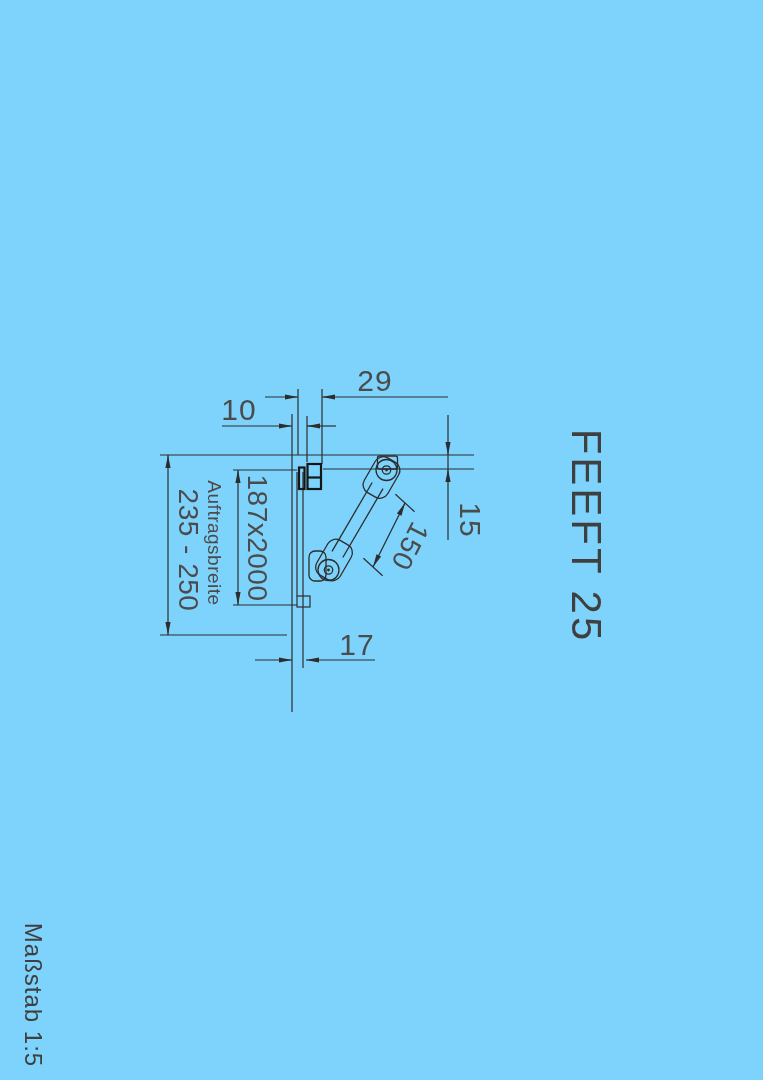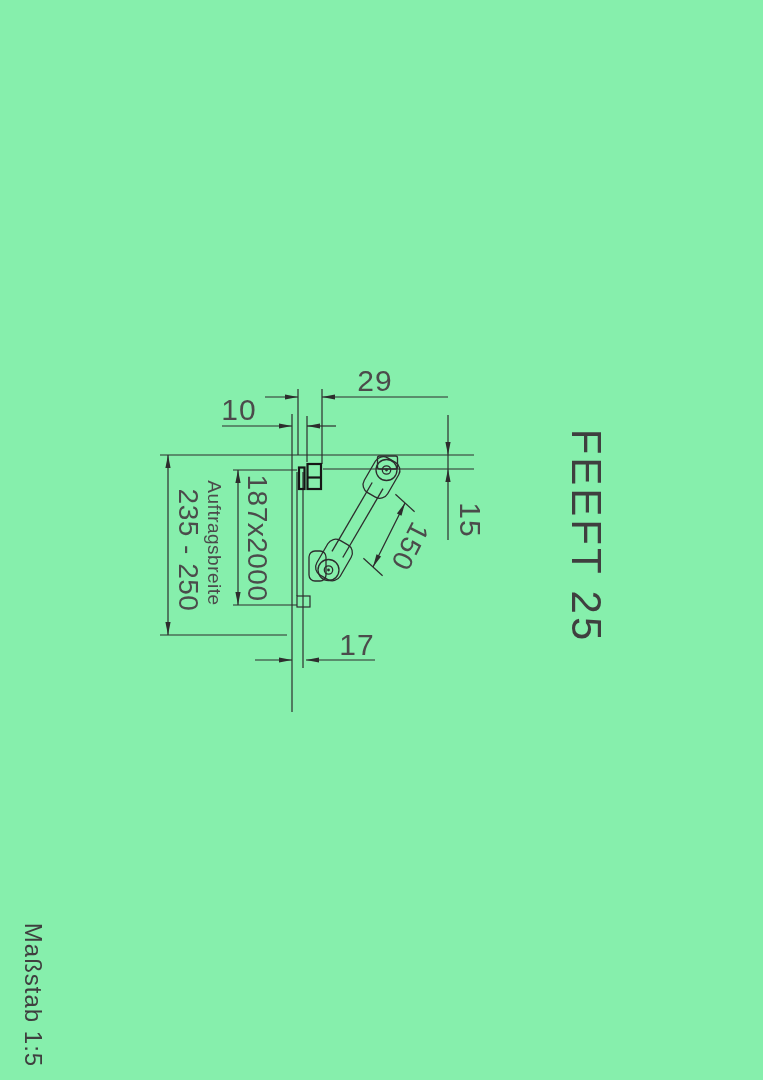--- a/index.html
+++ b/index.html
@@ -4,21 +4,21 @@
 <style>
   html, body {
     margin: 0;
     padding: 0;
     background: #ffffff;
   }
   .page {
     position: relative;
     width: 763px;
     height: 1080px;
-    background: #86efac;
+    background: #7dd3fc;
     overflow: hidden;
     font-family: "Liberation Sans", sans-serif;
   }
   svg { position: absolute; top: 0; left: 0; }
   text {
     font-family: "Liberation Sans", sans-serif;
     font-weight: 400;
   }
   .dim-text   { font-size: 30px; letter-spacing: 1px; }
   .dim-text-sm{ font-size: 28px; letter-spacing: 1px; }

